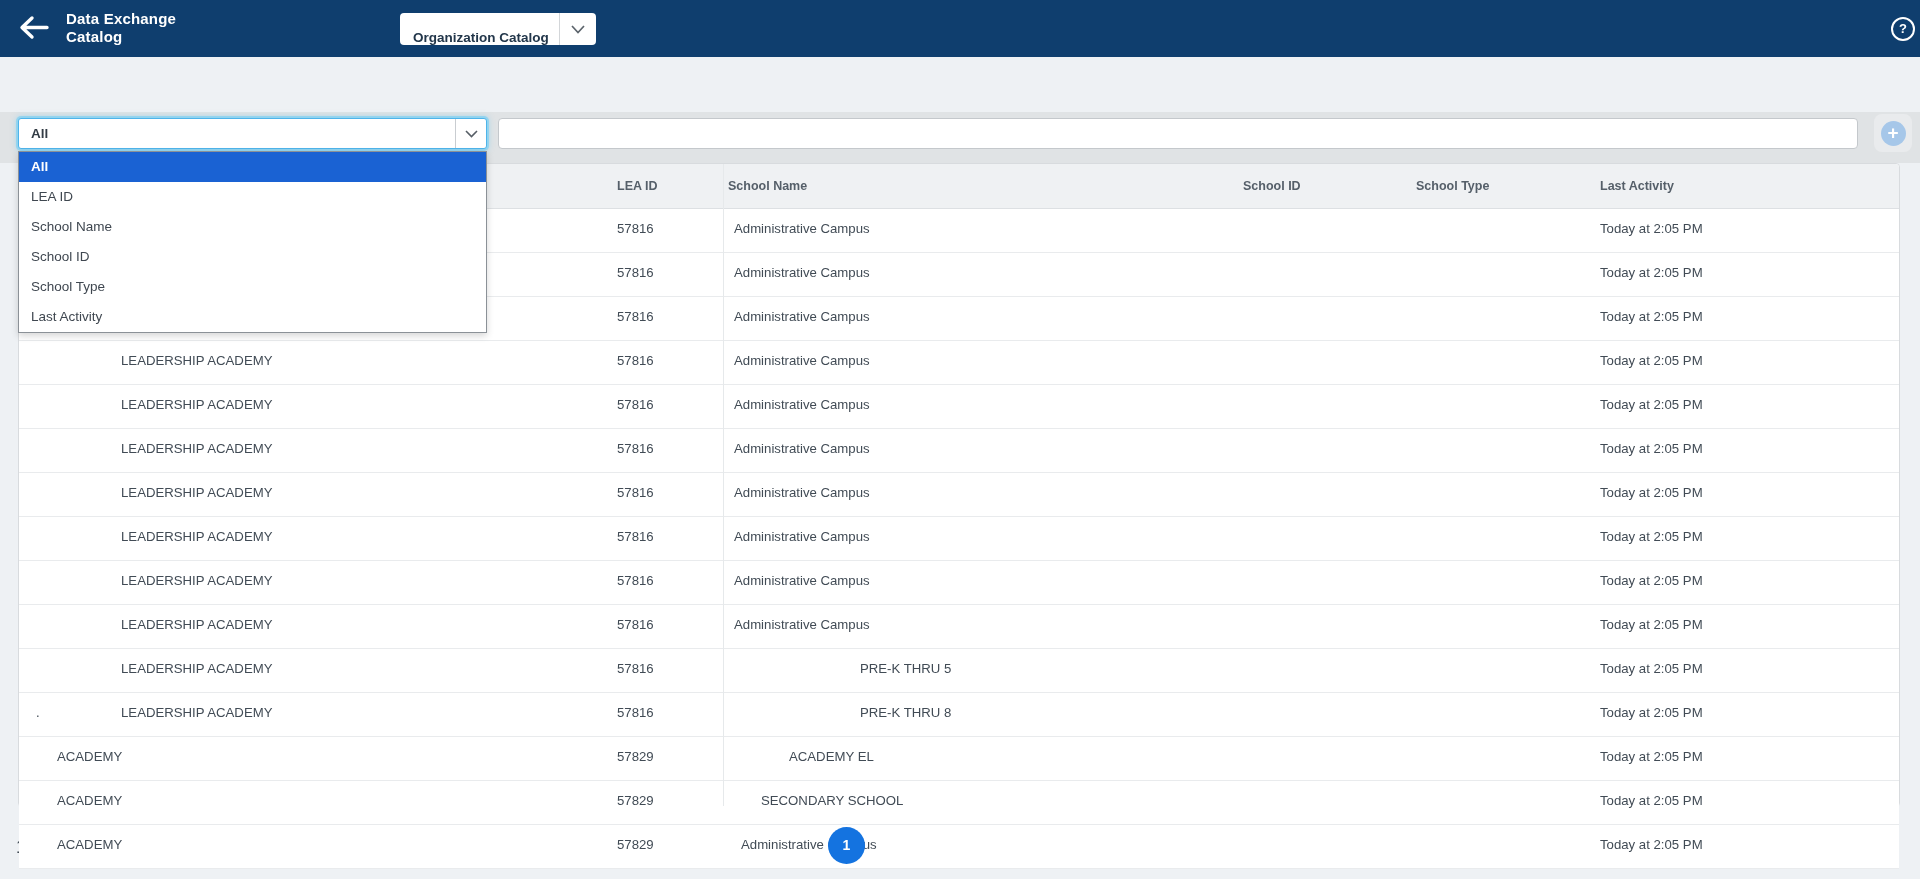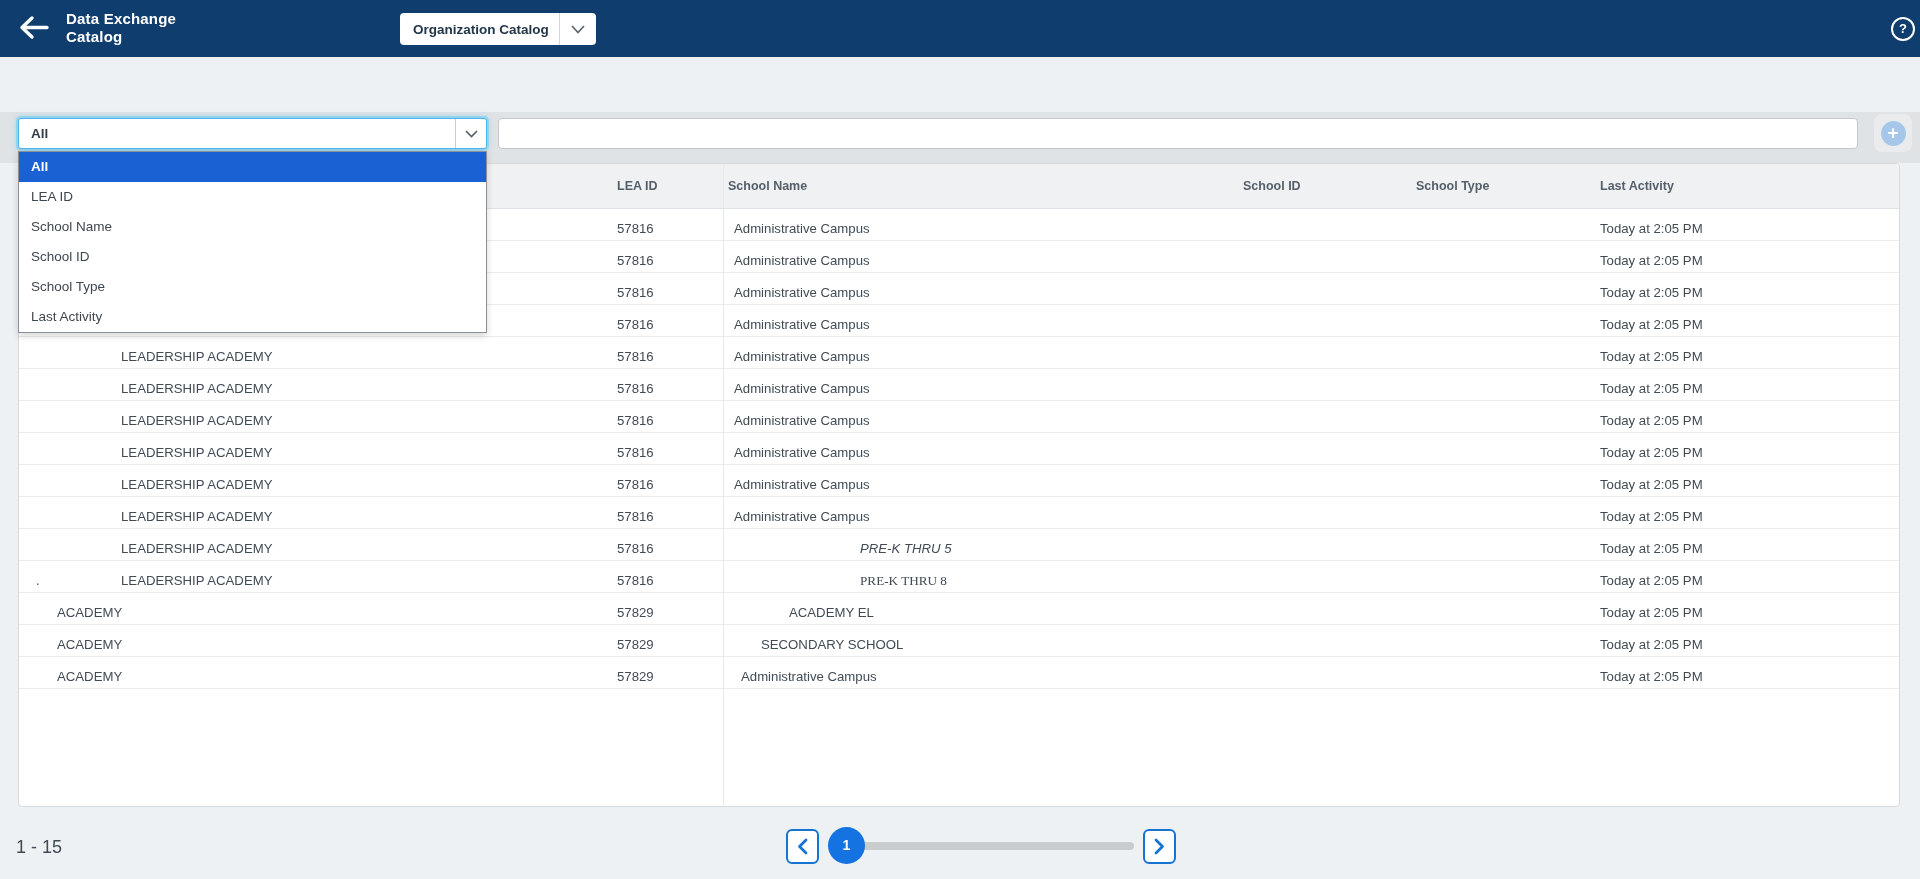--- a/index.html
+++ b/index.html
@@ -7,21 +7,21 @@
     --page-bg:#eef1f4; --strip:#e0e3e5; --circle:#1473e0;
   }
   html,body{margin:0;padding:0;}
   body{width:1920px;height:879px;font-family:"Liberation Sans",sans-serif;}
   .app{position:relative;width:1920px;height:879px;background:var(--page-bg);overflow:hidden;}
 
   
   .topbar{position:absolute;left:0;top:0;width:1920px;height:57px;background:var(--topbar);}
   .back{position:absolute;left:16px;top:14px;width:36px;height:30px;background:none;border:none;cursor:pointer;padding:0;}
   .title{position:absolute;left:66px;top:10px;color:#fff;font-size:15px;font-weight:bold;line-height:18px;letter-spacing:.2px;}
-  .catalog{position:absolute;left:400px;top:13px;width:196px;height:32px;background:#fff;border-radius:4px;display:flex;align-items:center;cursor:pointer;box-sizing:border-box;}
+  .catalog{position:absolute;left:400px;top:13px;width:196px;height:32px;background:#fff;border-radius:4px;display:flex;align-items:flex-end;cursor:pointer;box-sizing:border-box;}
   .catalog-label{flex:1;padding-left:13px;font-size:13.5px;font-weight:bold;color:#22364a;white-space:nowrap;}
   .catalog-chev{width:36px;height:100%;border-left:1px solid #d3d6d9;display:flex;align-items:center;justify-content:center;}
   .help{position:absolute;left:1891px;top:17px;width:24px;height:24px;border-radius:50%;border:2px solid #fff;background:none;color:#fff;font-weight:bold;font-size:13px;line-height:20px;text-align:center;padding:0;box-sizing:border-box;font-family:"Liberation Sans",sans-serif;}
 
   
   .filterrow{position:absolute;left:0;top:57px;width:1920px;height:55px;}
   .ficon{position:absolute;left:1801px;top:63px;width:24px;height:18px;}
   .filterbtn{position:absolute;left:1836px;top:60px;height:24px;font-size:17px;color:var(--accent);background:none;border:none;padding:0;cursor:pointer;font-family:"Liberation Sans",sans-serif;}
   .morebtn{position:absolute;left:1890px;top:59px;height:24px;font-size:15px;font-weight:bold;letter-spacing:1px;color:var(--accent);background:none;border:none;padding:0;cursor:pointer;font-family:"Liberation Sans",sans-serif;}
 
@@ -37,21 +37,21 @@
   
   .ddpanel{position:absolute;left:18px;top:151px;width:469px;background:#fff;border:1px solid #8b9197;box-shadow:0 3px 7px rgba(0,0,0,.16);z-index:40;box-sizing:border-box;}
   .dd-item{height:30px;line-height:30px;padding-left:12px;font-size:13.5px;color:#3f4750;cursor:pointer;white-space:nowrap;}
   .dd-item.selected{background:var(--selection);color:#fff;font-weight:bold;}
 
   
   .card{position:absolute;left:18px;top:163px;width:1882px;height:644px;background:#fff;border:1px solid #d8dbde;border-radius:4px;box-sizing:border-box;z-index:1;}
   .thead{position:relative;height:44px;background:#eff1f3;border-bottom:1px solid #dde0e3;border-radius:4px 4px 0 0;}
   .hcell{position:absolute;top:0;line-height:44px;font-size:12.5px;font-weight:bold;color:#555f69;white-space:nowrap;cursor:pointer;}
   .tbody{position:relative;}
-  .trow{position:relative;height:32px;border-bottom:1px solid #e9ebed;box-sizing:border-box;cursor:pointer;background:#fff;}
+  .trow{position:relative;height:44px;border-bottom:1px solid #e9ebed;box-sizing:border-box;cursor:pointer;background:#fff;}
   .cell{position:absolute;top:0;line-height:39px;font-size:13.2px;color:#414b55;white-space:nowrap;}
   .prefix{position:absolute;left:17px;top:0;line-height:39px;font-size:13px;color:#414b55;}
   .col1{left:598px;} .col3{left:1224px;} .col4{left:1397px;} .col5{left:1581px;}
   .hcell.col2{left:709px;}
   .vline{position:absolute;left:704px;top:0;bottom:0;width:1px;background:#e6e9eb;}
 
   
   .range{position:absolute;left:16px;top:837px;font-size:18px;color:#414b55;}
   .pbtn{position:absolute;top:829px;width:33px;height:35px;background:#fff;border:2px solid var(--accent);border-radius:6px;display:flex;align-items:center;justify-content:center;padding:0;cursor:pointer;box-sizing:border-box;}
   .prev{left:786px;} .next{left:1143px;}
@@ -199,30 +199,30 @@
           <span class="cell col0" style="left: 102px;">LEADERSHIP ACADEMY</span>
           <span class="cell col1">57816</span>
           <span class="cell col2" style="left: 715px;">Administrative Campus</span>
           <span class="cell col3"></span>
           <span class="cell col4"></span>
           <span class="cell col5">Today at 2:05 PM</span>
         </div>
         <div class="trow">
           <span class="cell col0" style="left: 102px;">LEADERSHIP ACADEMY</span>
           <span class="cell col1">57816</span>
-          <span class="cell col2" style="left: 841px; font-style: italic;">PRE-K THRU 5</span>
+          <span class="cell col2" style="left: 841px;">PRE-K THRU 5</span>
           <span class="cell col3"></span>
           <span class="cell col4"></span>
           <span class="cell col5">Today at 2:05 PM</span>
         </div>
         <div class="trow">
           <span class="prefix">.</span>
           <span class="cell col0" style="left: 102px;">LEADERSHIP ACADEMY</span>
           <span class="cell col1">57816</span>
-          <span class="cell col2" style="left: 841px; font-family: Liberation Serif, serif;">PRE-K THRU 8</span>
+          <span class="cell col2" style="left: 841px;">PRE-K THRU 8</span>
           <span class="cell col3"></span>
           <span class="cell col4"></span>
           <span class="cell col5">Today at 2:05 PM</span>
         </div>
         <div class="trow">
           <span class="cell col0" style="left: 38px;">ACADEMY</span>
           <span class="cell col1">57829</span>
           <span class="cell col2" style="left: 770px;">ACADEMY EL</span>
           <span class="cell col3"></span>
           <span class="cell col4"></span>

